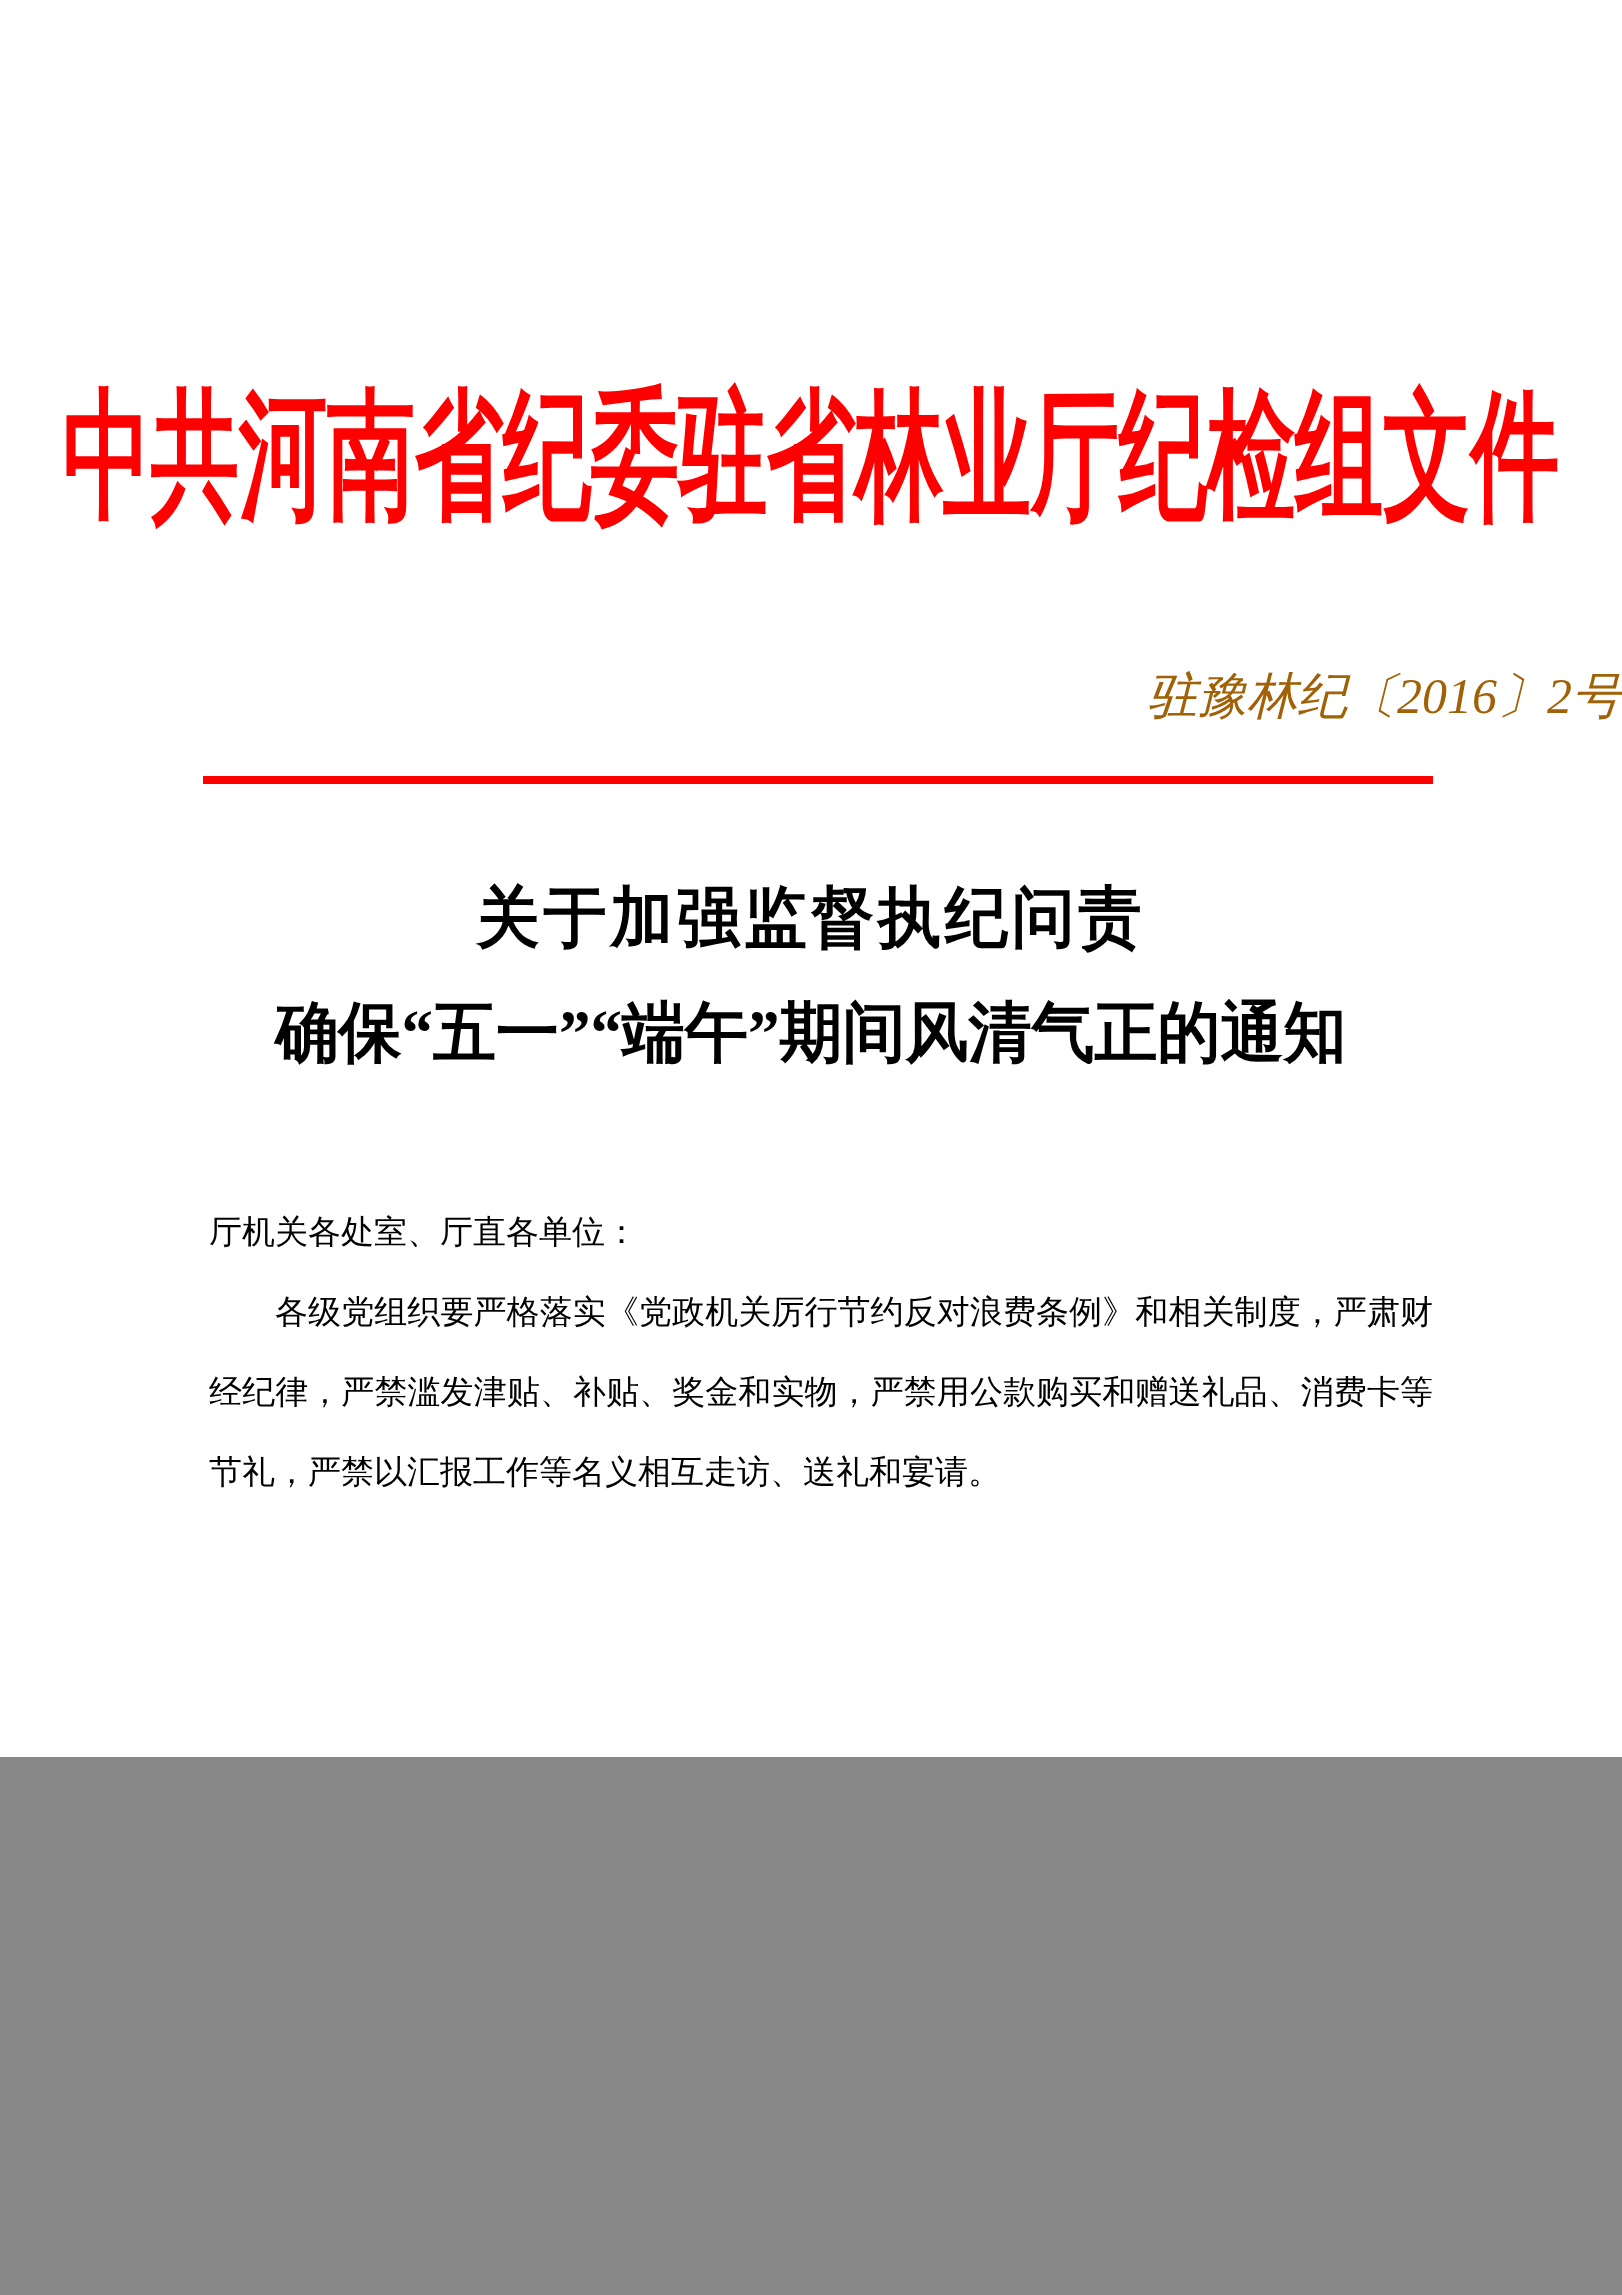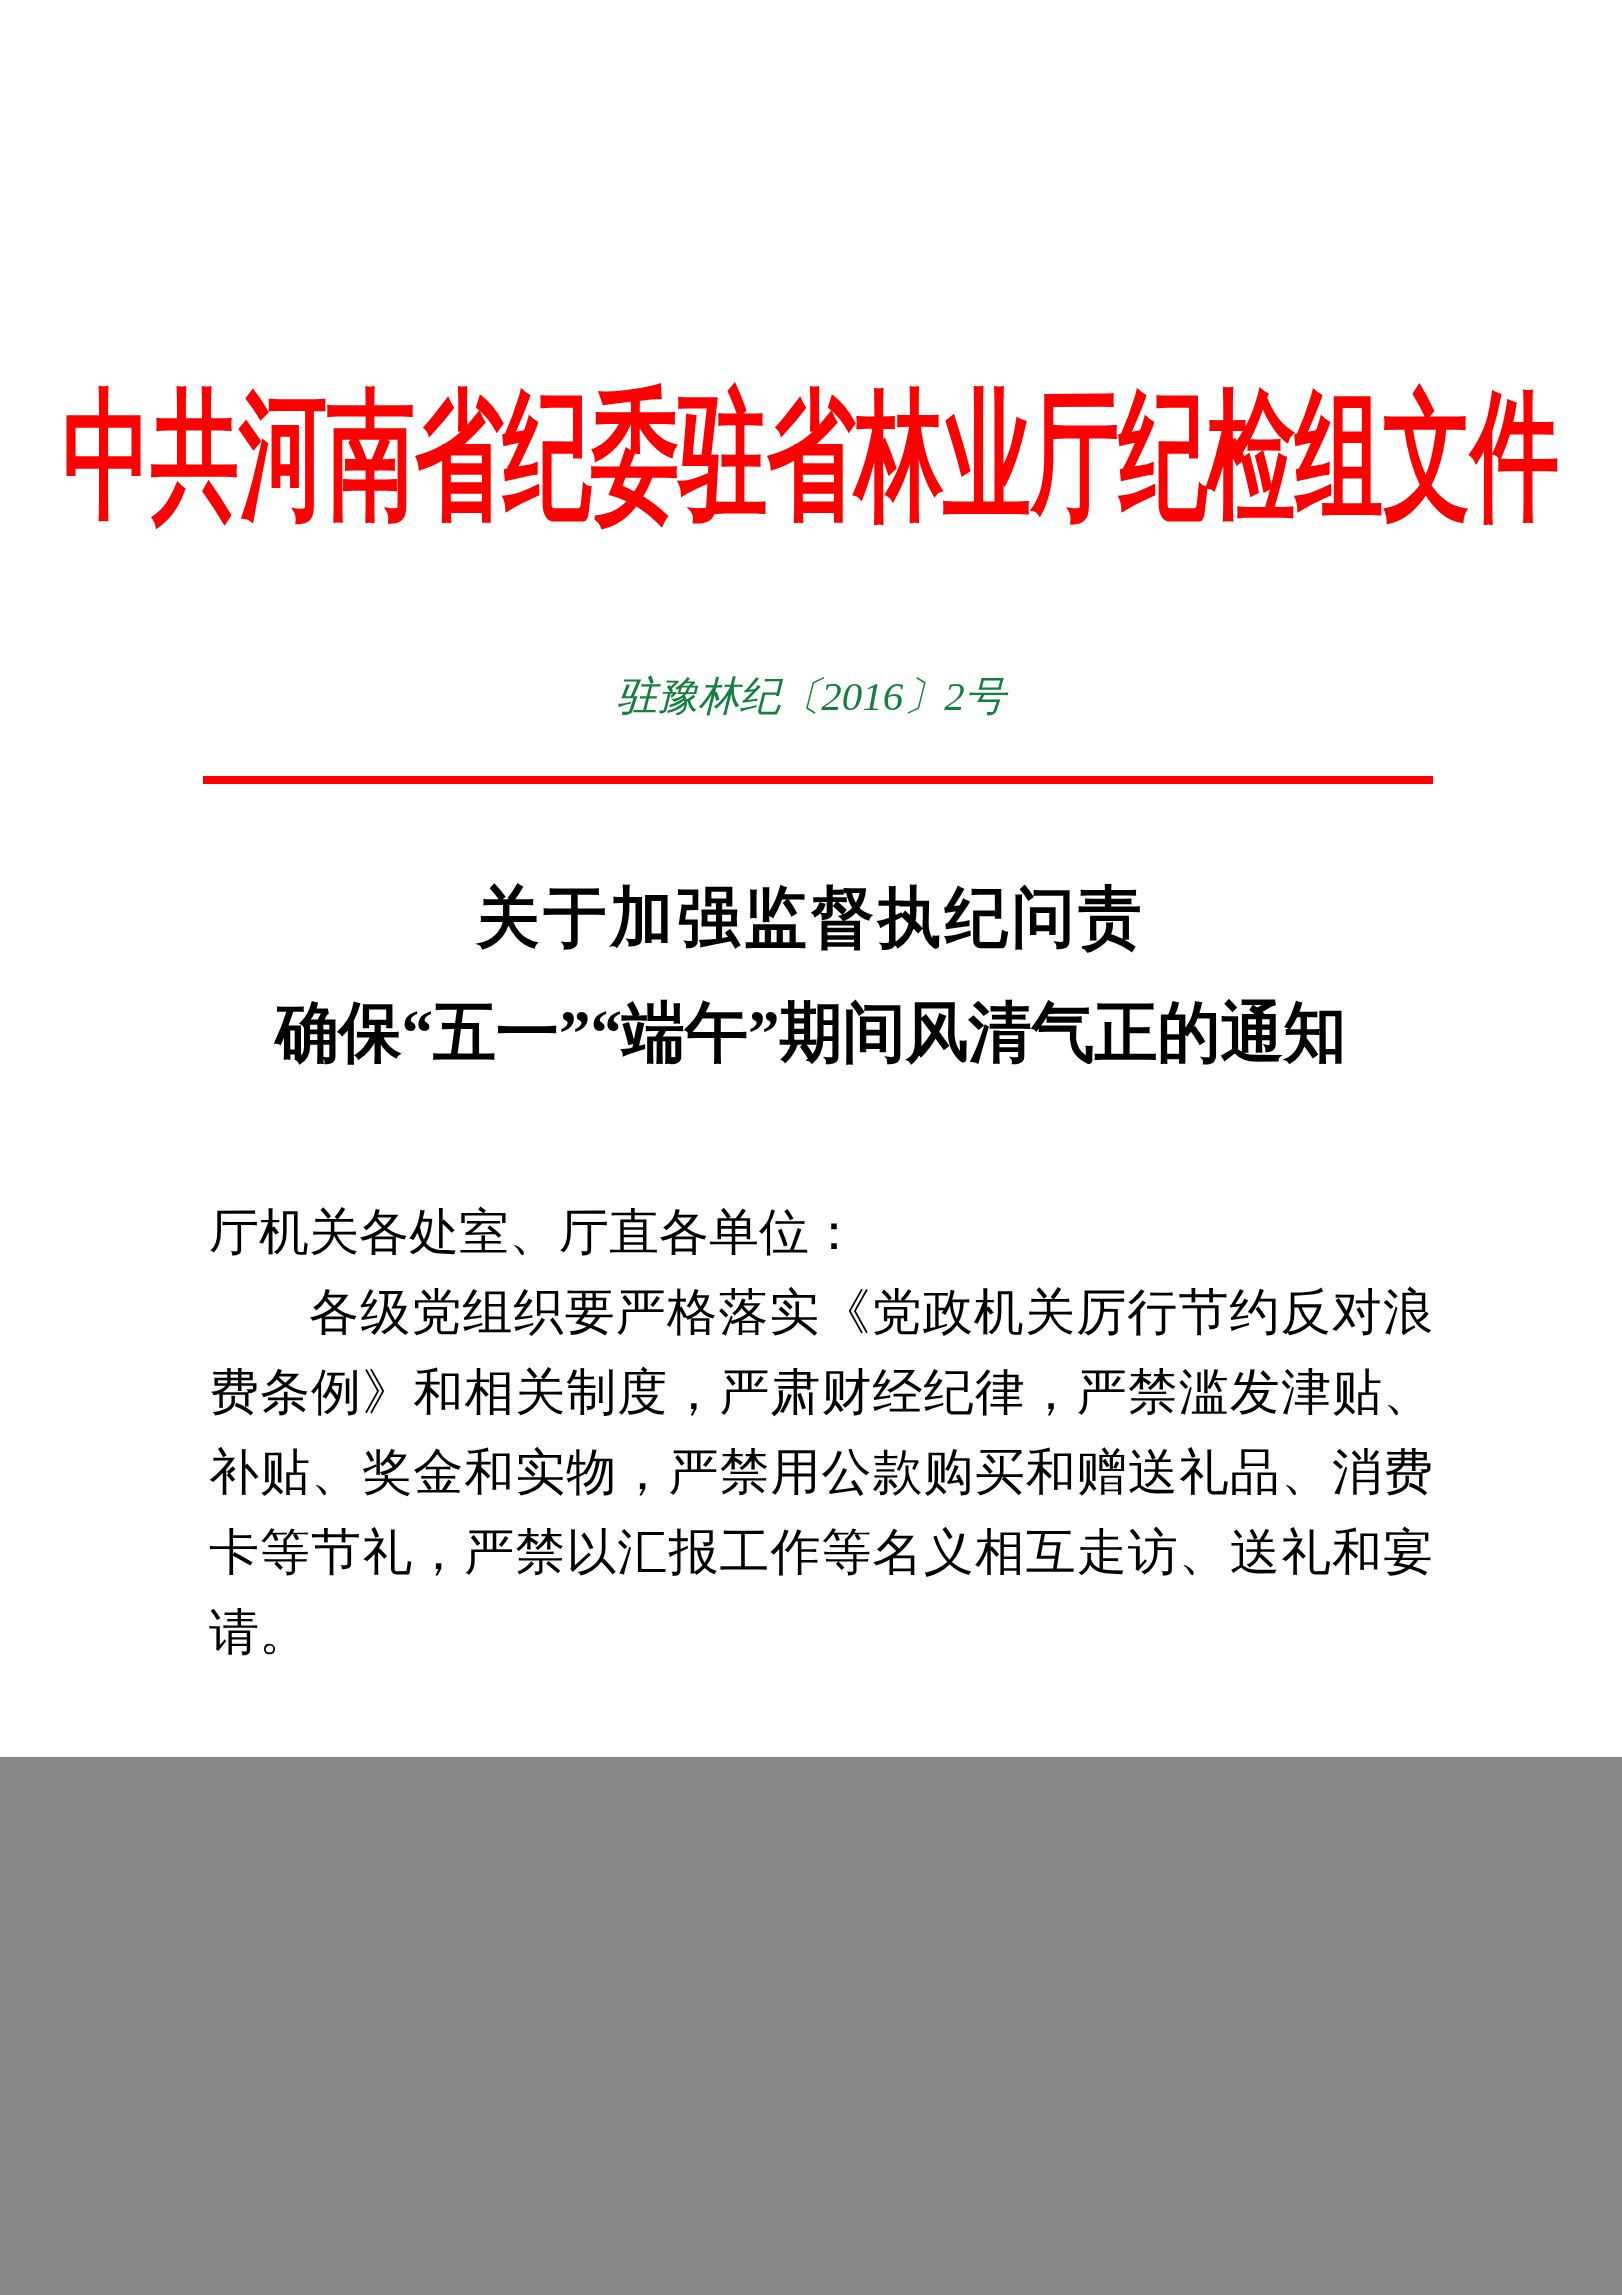--- a/index.html
+++ b/index.html
@@ -30,25 +30,25 @@
     letter-spacing: 0px;
     transform: scaleY(1.6);
     transform-origin: 50% 0;
     white-space: nowrap;
   }
   .doc-number {
     position: absolute;
     top: 673px;
     left: 0;
     width: 100%;
-    text-align: center;
-    font-size: 41px;
+    text-align: right;
+    font-size: 50px;
     line-height: 47px;
     font-weight: normal;
-    color: #15803d;
+    color: #a16207;
     font-style: italic; 
   }
   .red-line {
     position: absolute;
     top: 776px;
     left: 203px;
     width: 1230px;
     height: 7.9px;
     background: #FF0000;
   }
@@ -78,21 +78,21 @@
     letter-spacing: 0px;
     transform: scaleY(1.05);
     transform-origin: 50% 0;
     white-space: nowrap;
   }
   .body-text {
     position: absolute;
     top: 1192px;
     left: 209px;
     width: 1224px;
-    font-size: 50px;
+    font-size: 33px;
     line-height: 80px;
     text-align: justify;
     text-justify: inter-ideograph;
   }
   .body-text p {
     margin: 0;
     padding: 0;
   }
   .body-text p.para {
     text-indent: 2em;

